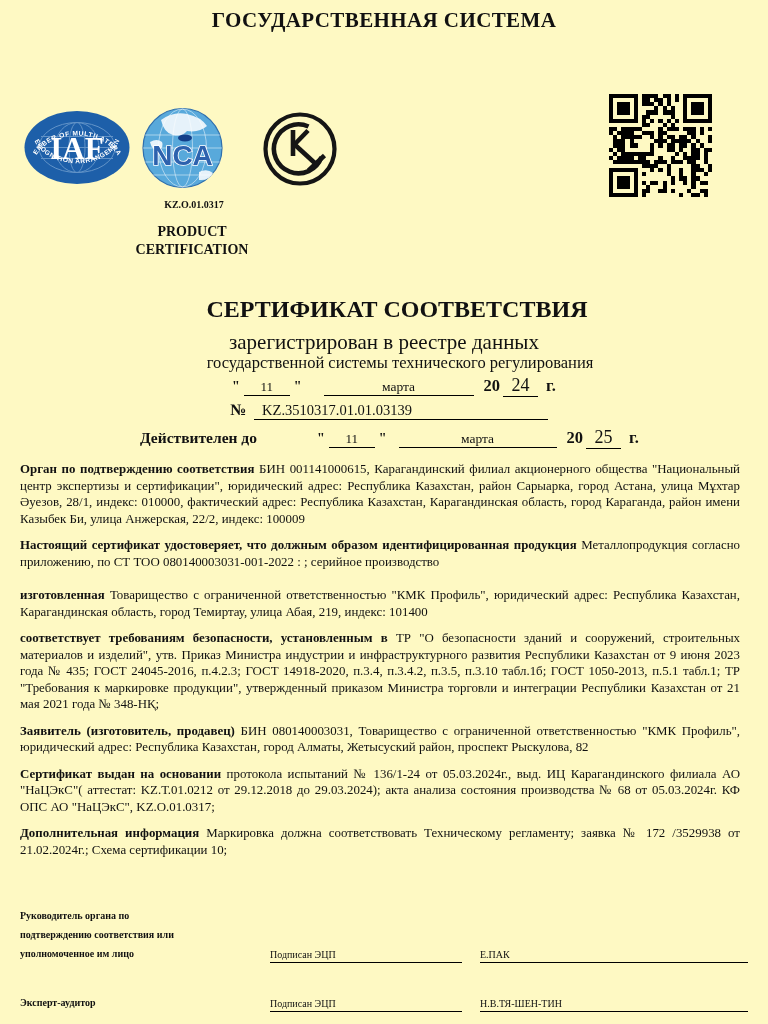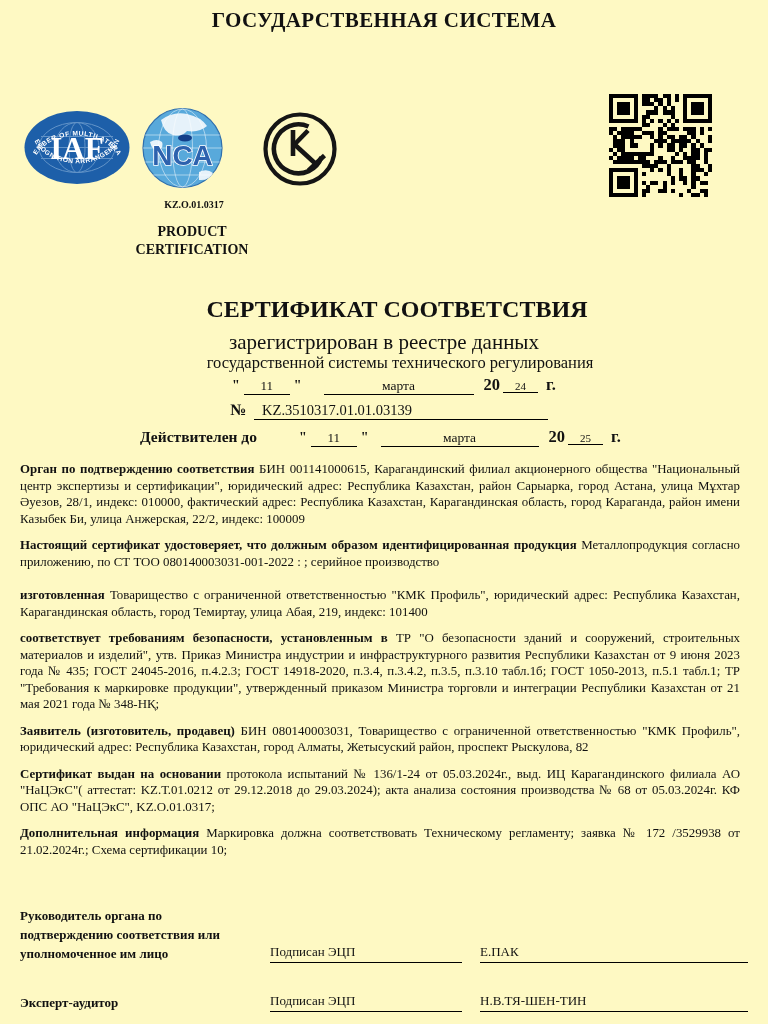--- a/index.html
+++ b/index.html
@@ -31,39 +31,39 @@
   
   .row{position:absolute;left:0;width:768px;display:flex;align-items:baseline;font-size:15px;}
   .row-date {top:375px;padding-left:228px;}
   .row-num  {top:401px;padding-left:230px;}
   .row-valid{top:427px;padding-left:140px;}
   .q{font-weight:700;margin:0 4px;font-size:14px;}
   .uline{border-bottom:1.6px solid #000;text-align:center;}
   .u-day {width:46px;font-size:13px;font-family:Liberation Serif, serif;}
   .u-mon {width:150px;font-size:13.5px;}
   .u-mon3{width:158px;font-size:13.5px;}
-  .u-yr  {width:35px;font-size:11px;}
+  .u-yr  {width:35px;font-size:18px;}
   .sp18{width:18px;} .sp10{width:10px;} .sp8{width:8px;}
   .b20{font-weight:700;font-size:16.5px;margin-right:3px;}
   .gsuf{margin-left:8px;font-weight:700;font-size:16.5px;}
   .numsym{font-weight:700;font-size:16px;margin-right:8px;}
   .u-num{width:286px;border-bottom:1.6px solid #000;text-align:left;padding-left:8px;
          font-size:14.5px;}
-  .vlabel{font-weight:700;font-size:15.5px;margin-right:38px;}
+  .vlabel{font-weight:700;font-size:15.5px;margin-right:56px;}
 
   
   .body{position:absolute;top:461px;left:20px;width:728px;font-size:12.9px;
         line-height:16.5px;text-align:justify;}
   .body p{margin:0 8px 10px 0;}
   .body p.gap-big{margin-top:17px;}
   .lead{font-weight:700;}
 
   
   .sig{position:absolute;left:20px;width:728px;display:flex;align-items:flex-end;
-       font-size:13px;}
+       font-size:10px;}
   .sig-1{top:906px;}
   .sig-2{top:993px;}
   .sig-label{width:250px;font-weight:700;line-height:19px;}
   .sig-signed{width:192px;border-bottom:1.8px solid #000;padding-bottom:2px;}
   .sig-gap{width:18px;}
   .sig-name{flex:1;border-bottom:1.8px solid #000;padding-bottom:2px;}
 
   svg text{user-select:none;}
 </style>
 </head>

